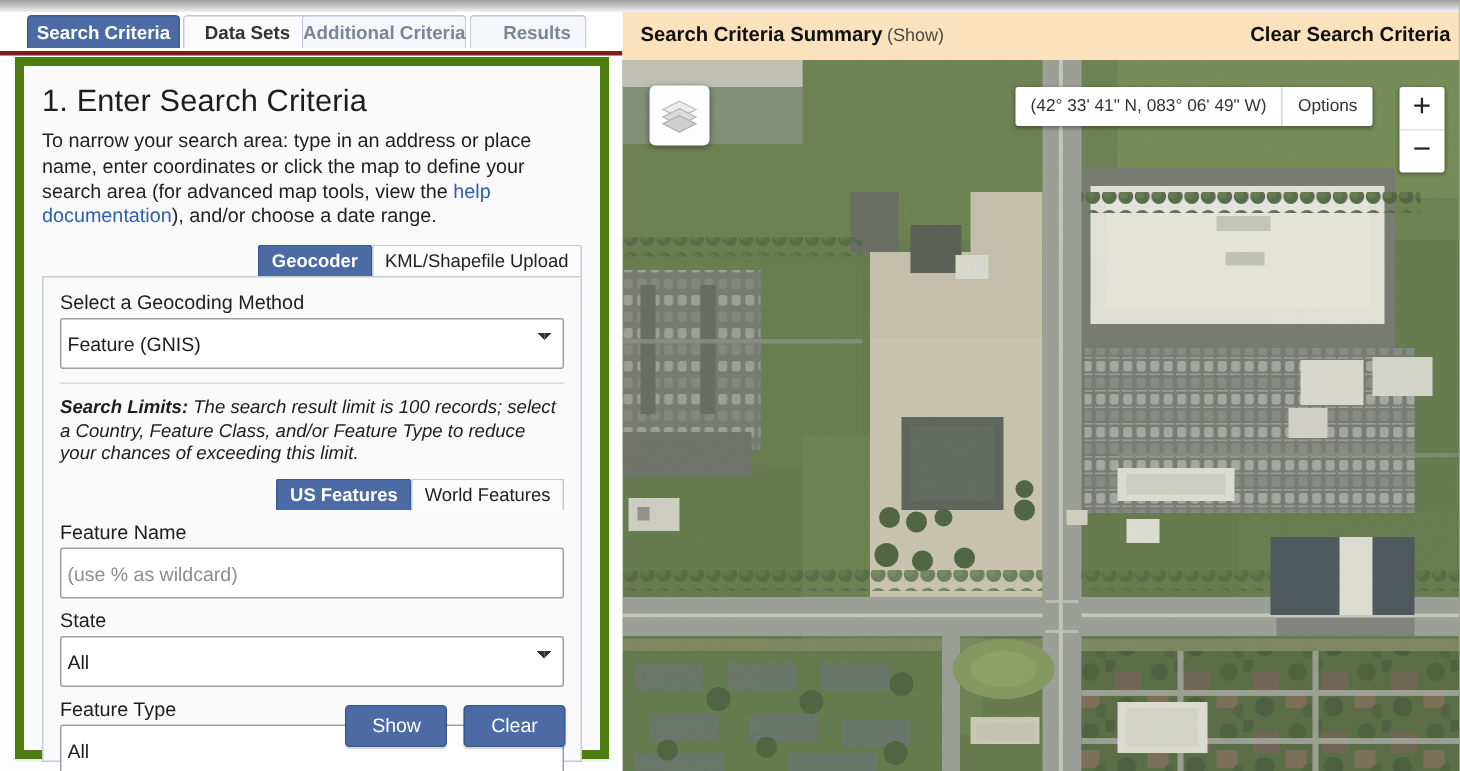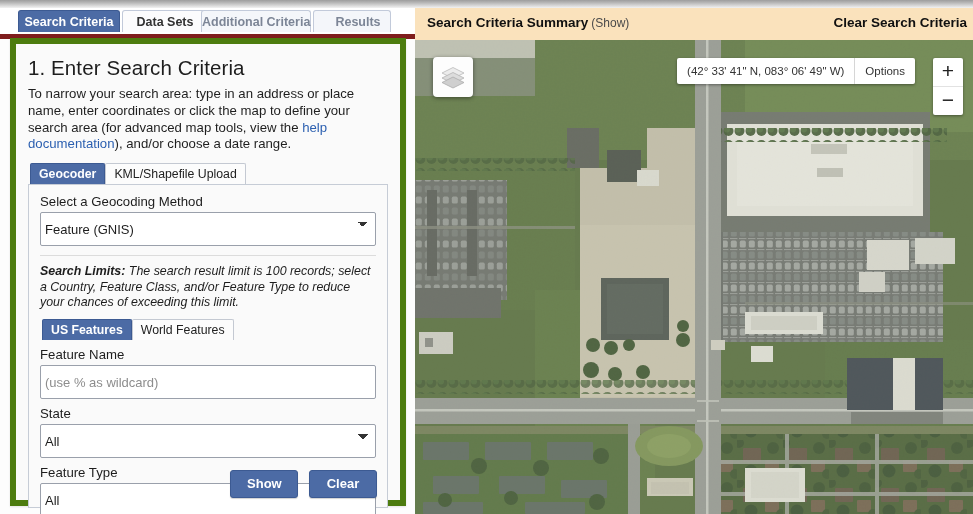--- a/index.html
+++ b/index.html
@@ -16,21 +16,21 @@
     background:linear-gradient(to bottom,#9d9d9d 0%,#b8b8b8 35%,#dcdcdc 75%,#f2f2f2 100%);
   }
 
   
   .left-pane{
     position:absolute;left:0;top:8px;width:415px;height:506px;
     background:#fdfdfd;overflow:hidden;
   }
   .tabbar{
     position:absolute;left:0;top:0;width:415px;height:26px;
-    border-bottom:5px solid #7f1d1d;background:#fff;
+    border-bottom:3px solid #7f1d1d;background:#fff;
   }
   .tab{
     position:absolute;top:2px;height:22px;line-height:22px;
     font-size:12.5px;font-weight:bold;text-align:center;
     border:1px solid #c2cada;border-bottom:none;
     border-radius:3px 3px 0 0;box-sizing:border-box;
     background:#f4f6fa;color:#7c8596;cursor:pointer;
     user-select:none;white-space:nowrap;
   }
   .tab.active{background:#4c6ba5;border-color:#3c5a92;color:#ffffff;}
@@ -48,21 +48,21 @@
   .panel h1{
     margin:2px 0 6px 0;font-size:20.5px;font-weight:normal;color:#1d1d1d;
     letter-spacing:.1px;
   }
   .intro{
     font-size:13.2px;line-height:16.8px;color:#1f1f1f;margin:4px 0 10px 0;
     max-width:378px;
   }
   .intro a{color:#2b5fb0;text-decoration:none;}
 
-  .subtabs{position:relative;height:21px;margin:0 0 0 2px;}
+  .subtabs{position:relative;height:21px;margin:0 0 0 2px;text-align:right;}
   .subtab{
     display:inline-block;height:21px;line-height:21px;padding:0 8px;
     font-size:12.3px;border:1px solid #c4c9d2;border-bottom:none;
     box-sizing:border-box;background:#fcfcfc;color:#222;cursor:pointer;
     border-radius:2px 2px 0 0;vertical-align:top;
   }
   .subtab.active{background:#4c6ba5;border-color:#3c5a92;color:#fff;font-weight:bold;}
 
   .card{
     position:relative;margin:0 0 0 0;border:1px solid #c6ccd6;background:#fafafa;
@@ -87,21 +87,21 @@
   .sep{border-top:1px solid #dcdcdc;margin:9px 0 8px 0;}
   .limits{
     font-size:12.4px;font-style:italic;line-height:15.4px;color:#1d1d1d;
     margin:0 0 9px 0;
   }
   .limits b{font-weight:bold;font-style:italic;}
   .row-gap{height:7px;}
   .btnrow{position:absolute;right:10px;bottom:9px;}
   .btn{
     display:inline-block;min-width:44px;height:26px;line-height:26px;
-    padding:0 11px;margin-left:7px;font-size:13px;font-weight:bold;color:#fff;
+    padding:0 11px;margin-left:7px;font-size:13px;font-weight:normal;color:#fff;
     background:#4c6ba5;border:1px solid #3c5a92;border-radius:3px;
     text-align:center;cursor:pointer;user-select:none;
     box-shadow:0 1px 1px rgba(0,0,0,.18);
   }
 
   
   .right-pane{position:absolute;left:415px;top:8px;width:558px;height:506px;overflow:hidden;}
   .summary-bar{
     position:absolute;left:0;top:0;width:558px;height:32px;
     background:#fae2bc;box-sizing:border-box;padding:0 6px 4px 12px;

